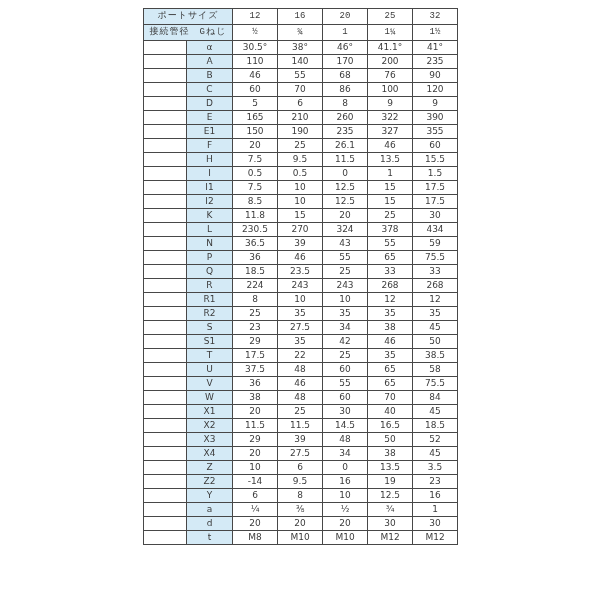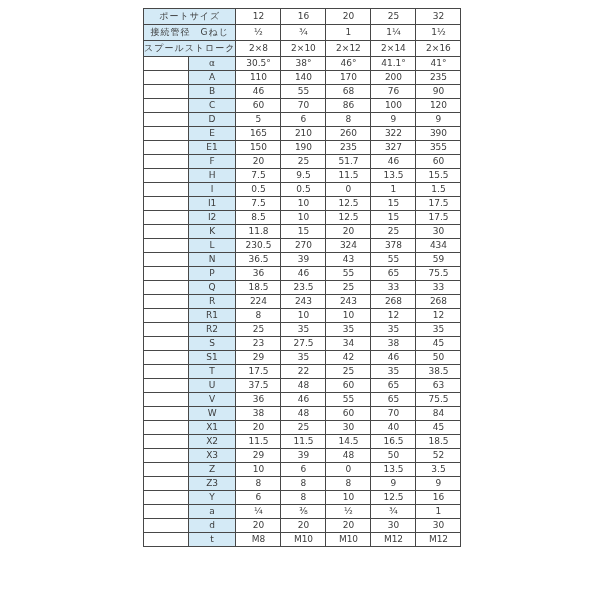--- a/index.html
+++ b/index.html
@@ -12,21 +12,21 @@
   table.dim-table{
     position:absolute;left:143px;top:8px;
     border-collapse:collapse;table-layout:fixed;
   }
   table.dim-table td{
     border:1px solid #474747;
     text-align:center;vertical-align:middle;
     font-size:9px;line-height:1;padding:0;
     overflow:hidden;white-space:nowrap;
   }
-  tr.hrow{height:16px;}
+  tr.hrow{height:16px;font-family:Liberation Mono, monospace;}
   tr.drow{height:14px;}
   td.hl{
     background:#d4eaf6;
     font-size:9.5px;letter-spacing:1px;
   }
   td.rl{background:#d4eaf6;}
   td.sp{border:none;background:transparent;}
   td.vc{background:#ffffff;}
 </style>
 </head>
@@ -53,28 +53,20 @@
           <td class="vc">32</td>
         </tr>
         <tr class="hrow">
           <td class="hl" colspan="2">接続管径　Gねじ</td>
           <td class="vc">½</td>
           <td class="vc">¾</td>
           <td class="vc">1</td>
           <td class="vc">1¼</td>
           <td class="vc">1½</td>
         </tr>
-        <tr class="hrow">
-          <td class="hl" colspan="2">スプールストローク</td>
-          <td class="vc">2×8</td>
-          <td class="vc">2×10</td>
-          <td class="vc">2×12</td>
-          <td class="vc">2×14</td>
-          <td class="vc">2×16</td>
-        </tr>
         <tr class="drow">
           <td class="sp"></td>
           <td class="rl">α</td>
           <td class="vc">30.5°</td>
           <td class="vc">38°</td>
           <td class="vc">46°</td>
           <td class="vc">41.1°</td>
           <td class="vc">41°</td>
         </tr>
         <tr class="drow">
@@ -129,21 +121,21 @@
           <td class="vc">190</td>
           <td class="vc">235</td>
           <td class="vc">327</td>
           <td class="vc">355</td>
         </tr>
         <tr class="drow">
           <td class="sp"></td>
           <td class="rl">F</td>
           <td class="vc">20</td>
           <td class="vc">25</td>
-          <td class="vc">51.7</td>
+          <td class="vc">26.1</td>
           <td class="vc">46</td>
           <td class="vc">60</td>
         </tr>
         <tr class="drow">
           <td class="sp"></td>
           <td class="rl">H</td>
           <td class="vc">7.5</td>
           <td class="vc">9.5</td>
           <td class="vc">11.5</td>
           <td class="vc">13.5</td>
@@ -275,21 +267,21 @@
           <td class="vc">35</td>
           <td class="vc">38.5</td>
         </tr>
         <tr class="drow">
           <td class="sp"></td>
           <td class="rl">U</td>
           <td class="vc">37.5</td>
           <td class="vc">48</td>
           <td class="vc">60</td>
           <td class="vc">65</td>
-          <td class="vc">63</td>
+          <td class="vc">58</td>
         </tr>
         <tr class="drow">
           <td class="sp"></td>
           <td class="rl">V</td>
           <td class="vc">36</td>
           <td class="vc">46</td>
           <td class="vc">55</td>
           <td class="vc">65</td>
           <td class="vc">75.5</td>
         </tr>
@@ -324,35 +316,44 @@
           <td class="sp"></td>
           <td class="rl">X3</td>
           <td class="vc">29</td>
           <td class="vc">39</td>
           <td class="vc">48</td>
           <td class="vc">50</td>
           <td class="vc">52</td>
         </tr>
         <tr class="drow">
           <td class="sp"></td>
+          <td class="rl">X4</td>
+          <td class="vc">20</td>
+          <td class="vc">27.5</td>
+          <td class="vc">34</td>
+          <td class="vc">38</td>
+          <td class="vc">45</td>
+        </tr>
+        <tr class="drow">
+          <td class="sp"></td>
           <td class="rl">Z</td>
           <td class="vc">10</td>
           <td class="vc">6</td>
           <td class="vc">0</td>
           <td class="vc">13.5</td>
           <td class="vc">3.5</td>
         </tr>
         <tr class="drow">
           <td class="sp"></td>
-          <td class="rl">Z3</td>
-          <td class="vc">8</td>
-          <td class="vc">8</td>
-          <td class="vc">8</td>
-          <td class="vc">9</td>
-          <td class="vc">9</td>
+          <td class="rl">Z2</td>
+          <td class="vc">-14</td>
+          <td class="vc">9.5</td>
+          <td class="vc">16</td>
+          <td class="vc">19</td>
+          <td class="vc">23</td>
         </tr>
         <tr class="drow">
           <td class="sp"></td>
           <td class="rl">Y</td>
           <td class="vc">6</td>
           <td class="vc">8</td>
           <td class="vc">10</td>
           <td class="vc">12.5</td>
           <td class="vc">16</td>
         </tr>

